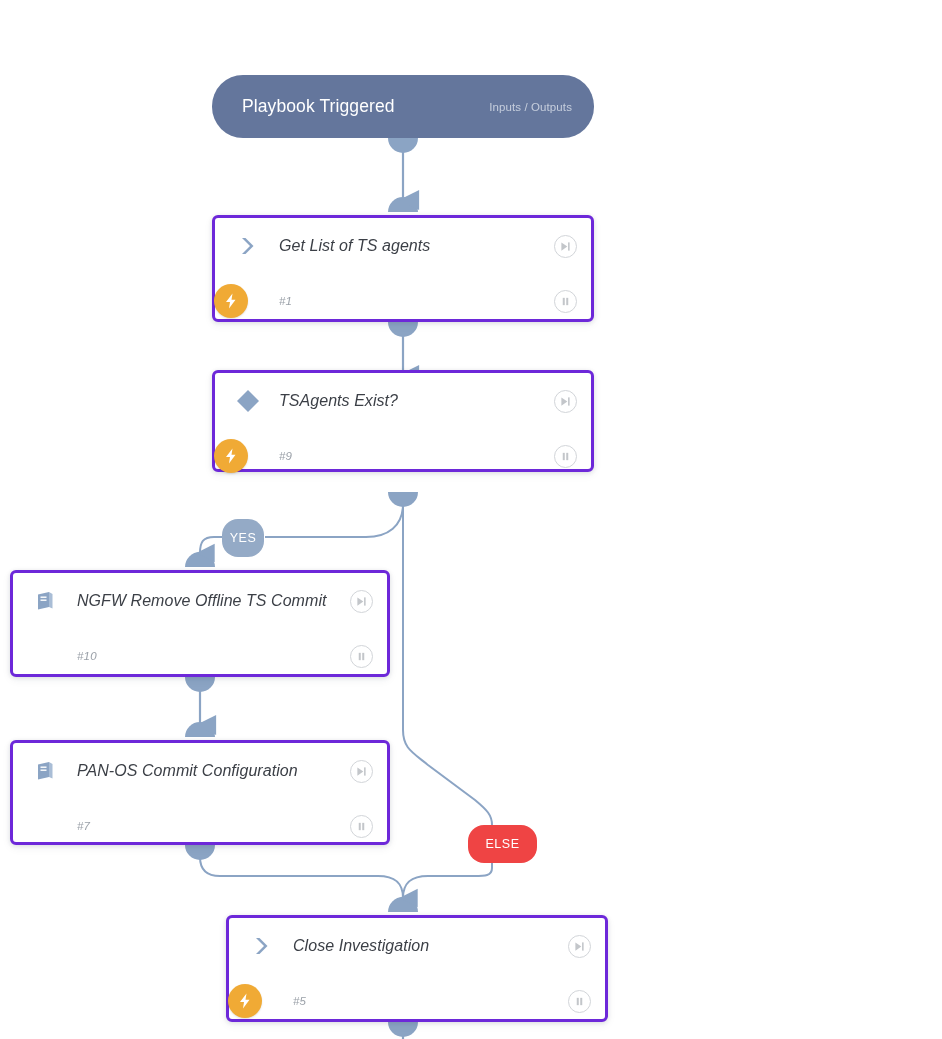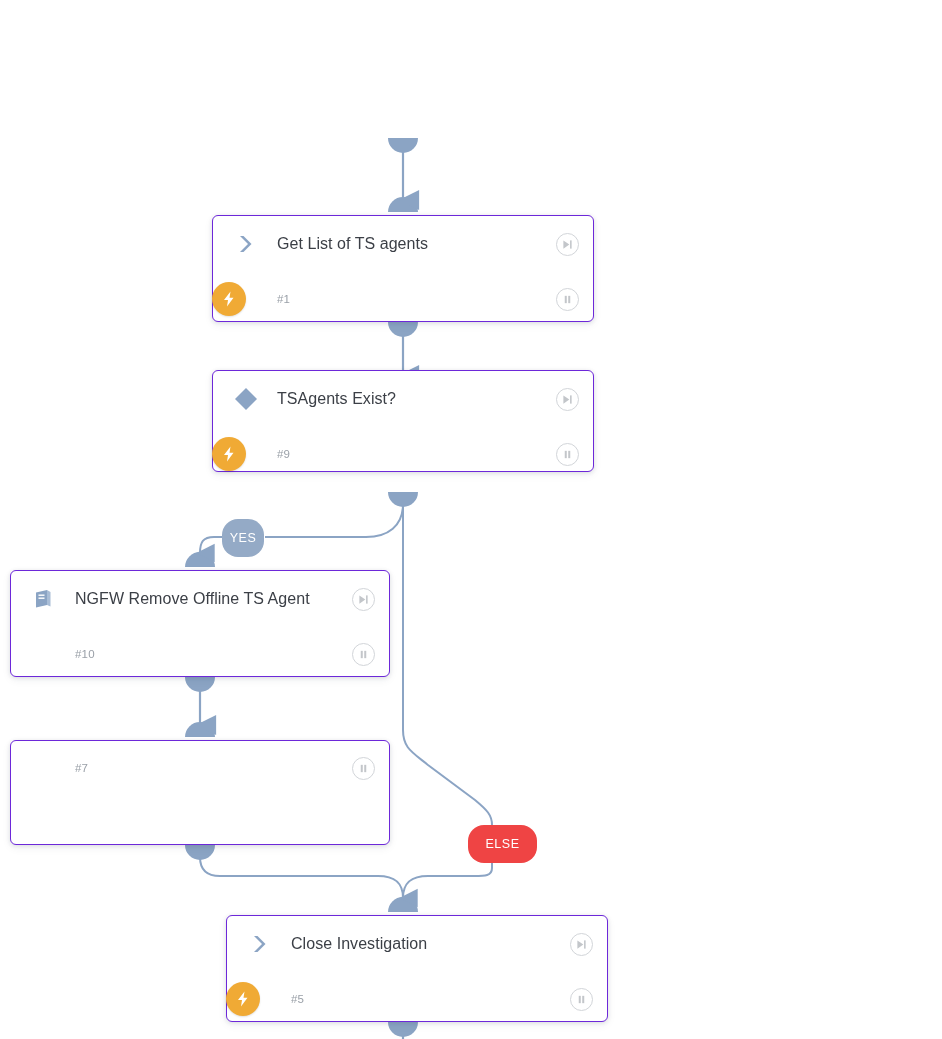--- a/index.html
+++ b/index.html
@@ -53,25 +53,26 @@
     color: #c6cedd;
     font-size: 11.5px;
     font-weight: 400;
     letter-spacing: 0.1px;
   }
 
   
   .node {
     position: absolute;
     background: #ffffff;
-    border: 1px solid #6d28d9;
+    border: 3px solid #6d28d9;
     border-radius: 6px;
     box-shadow: 0 1px 4px rgba(40,50,70,0.13), 0 3px 10px rgba(40,50,70,0.06);
     box-sizing: border-box;
     z-index: 5;
+    font-style: italic;
   }
   .node-top {
     height: 56px;
     display: flex;
     align-items: center;
     padding: 0 14px 0 18px;
     box-sizing: border-box;
   }
   .node-bottom {
     height: 54px;
@@ -211,20 +212,24 @@
 
     <path d="M 200 857 C 200 870, 207 876, 220 876
              L 378 876 C 394 876, 403 882, 403 898" stroke="#8ba4c4" stroke-width="2" fill="none" marker-end="url(#arrowdn)"></path>
 
     <path d="M 492 863 L 492 868 C 492 876, 485 876, 474 876
              L 428 876 C 412 876, 403 882, 403 898" stroke="#8ba4c4" stroke-width="2" fill="none"></path>
 
     <line x1="403" y1="1034" x2="403" y2="1039" stroke="#8ba4c4" stroke-width="2.2"></line>
   </svg>
 
+  <div class="header-pill">
+    <span class="header-title">Playbook Triggered</span>
+    <span class="header-io">Inputs / Outputs</span>
+  </div>
 
   <div class="node" style="left:212px; top:215px; width:382px; height:107px;">
     <div class="node-top">
       <span class="node-type-icon">
         <svg width="22" height="22" viewBox="0 0 22 22">
           <path d="M5 3 L13 11 L5 19 L8.5 19 L16.5 11 L8.5 3 Z" fill="#8ba4c4"></path>
         </svg>
       </span>
       <span class="node-title">Get List of TS agents</span>
       <span class="circle-btn">
@@ -286,41 +291,58 @@
   <div class="node" style="left:10px; top:570px; width:380px; height:107px;">
     <div class="node-top">
       <span class="node-type-icon">
         <svg width="24" height="24" viewBox="0 0 24 24">
           <path d="M4 5.5 L15 3 L15 18 L4 20.5 Z" fill="#8ba4c4"></path>
           <path d="M15 3 L18.5 5 L18.5 19.5 L15 18 Z" fill="#a9bdd6"></path>
           <rect x="6.5" y="7.5" width="6" height="1.4" fill="#ffffff"></rect>
           <rect x="6.5" y="10.5" width="6" height="1.4" fill="#ffffff"></rect>
         </svg>
       </span>
-      <span class="node-title">NGFW Remove Offline TS Agent</span>
+      <span class="node-title">NGFW Remove Offline TS Commit</span>
       <span class="circle-btn">
         <svg width="11" height="11" viewBox="0 0 12 12">
           <path d="M1.5 1.5 L8 6 L1.5 10.5 Z" fill="#c3c6ca"></path>
           <rect x="8.8" y="1.5" width="1.7" height="9" fill="#c3c6ca"></rect>
         </svg>
       </span>
     </div>
     <div class="node-bottom">
       <span class="node-task-id">#10</span>
       <span style="flex:1"></span>
       <span class="circle-btn">
         <svg width="11" height="11" viewBox="0 0 12 12">
           <rect x="3" y="2" width="2.2" height="8" fill="#c3c6ca"></rect>
           <rect x="6.8" y="2" width="2.2" height="8" fill="#c3c6ca"></rect>
         </svg>
       </span>
     </div>
   </div>
 
   <div class="node" style="left:10px; top:740px; width:380px; height:105px;">
+    <div class="node-top">
+      <span class="node-type-icon">
+        <svg width="24" height="24" viewBox="0 0 24 24">
+          <path d="M4 5.5 L15 3 L15 18 L4 20.5 Z" fill="#8ba4c4"></path>
+          <path d="M15 3 L18.5 5 L18.5 19.5 L15 18 Z" fill="#a9bdd6"></path>
+          <rect x="6.5" y="7.5" width="6" height="1.4" fill="#ffffff"></rect>
+          <rect x="6.5" y="10.5" width="6" height="1.4" fill="#ffffff"></rect>
+        </svg>
+      </span>
+      <span class="node-title">PAN-OS Commit Configuration</span>
+      <span class="circle-btn">
+        <svg width="11" height="11" viewBox="0 0 12 12">
+          <path d="M1.5 1.5 L8 6 L1.5 10.5 Z" fill="#c3c6ca"></path>
+          <rect x="8.8" y="1.5" width="1.7" height="9" fill="#c3c6ca"></rect>
+        </svg>
+      </span>
+    </div>
     <div class="node-bottom">
       <span class="node-task-id">#7</span>
       <span style="flex:1"></span>
       <span class="circle-btn">
         <svg width="11" height="11" viewBox="0 0 12 12">
           <rect x="3" y="2" width="2.2" height="8" fill="#c3c6ca"></rect>
           <rect x="6.8" y="2" width="2.2" height="8" fill="#c3c6ca"></rect>
         </svg>
       </span>
     </div>

